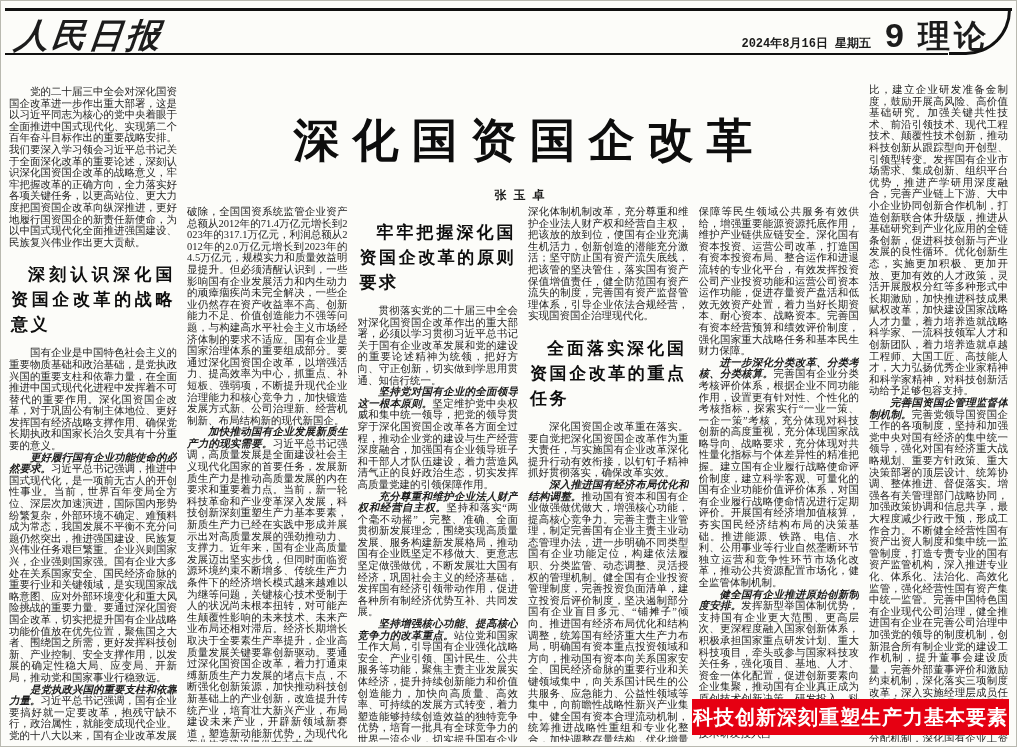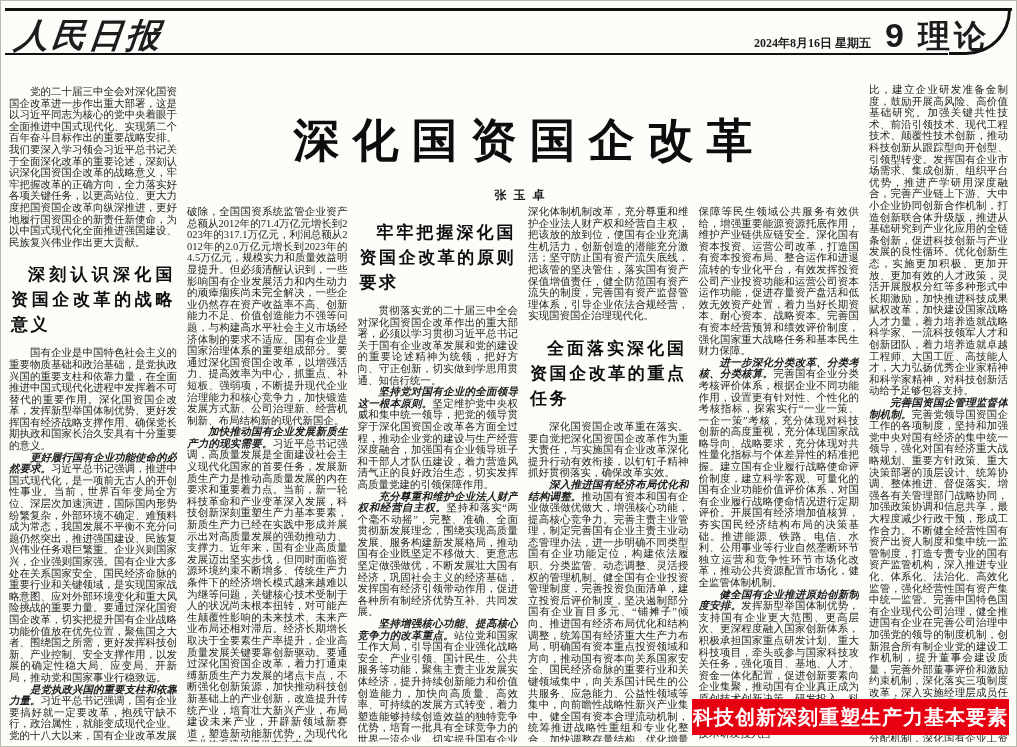--- a/index.html
+++ b/index.html
@@ -13,21 +13,21 @@
   
   .header{ position:relative; height:54px; }
   .top-rule{ position:absolute; left:4px; right:4px; top:7px; height:3px; background:#111; }
   .header-rule{ position:absolute; left:4px; right:68px; bottom:0; height:2.5px; background:#111; }
   .header-curve{ position:absolute; right:5px; top:9px; width:62px; height:45px;
     border-right:3px solid #111; border-bottom:3px solid #111; border-bottom-right-radius:46px; }
   .masthead{ position:absolute; left:14px; top:12px; font-size:34px; font-weight:900;
     font-style:italic; letter-spacing:3px; transform:skewX(-6deg);
     font-family:"Liberation Serif","DejaVu Serif",serif; }
   .header-right{ position:absolute; right:26px; top:14px; display:flex; align-items:baseline; gap:14px; }
-  .pub-date{ font-size:12px; font-weight:700; font-family:Liberation Serif, serif; padding-bottom:4px;}
+  .pub-date{ font-size:12px; font-weight:700; font-family:Liberation Mono, monospace; padding-bottom:4px;}
   .page-num{ font-size:34px; font-weight:700; font-family:"Liberation Sans","DejaVu Sans",sans-serif; }
   .section-name{ font-size:32px; font-weight:900; letter-spacing:4px;
     font-family:"Liberation Sans","DejaVu Sans",sans-serif; }
   
   .main{ position:absolute; left:0; right:0; top:54px; bottom:0; padding:27px 8px 4px; display:flex; gap:10px; }
   .col{ overflow:hidden; font-size:10.5px; line-height:11.6px; text-align:justify; word-break:break-all; }
   .col-outer{ width:168px; flex:0 0 168px; padding-top:4px; }
   .mid{ width:672px; flex:0 0 672px; display:flex; flex-direction:column; }
   .title-block{ height:124px; flex:0 0 124px; text-align:center; }
   .article-title{ margin-top:28px; font-size:46px; font-weight:900; letter-spacing:13px; white-space:nowrap;
@@ -62,21 +62,21 @@
     </div>
     <div class="header-rule"></div>
     <div class="header-curve"></div>
   </div>
 
   <div class="main">
 
     <div class="col col-outer">
       <p class="para">党的二十届三中全会对深化国资国企改革进一步作出重大部署，这是以习近平同志为核心的党中央着眼于全面推进中国式现代化、实现第二个百年奋斗目标作出的重要战略安排。我们要深入学习领会习近平总书记关于全面深化改革的重要论述，深刻认识深化国资国企改革的战略意义，牢牢把握改革的正确方向，全力落实好各项关键任务，以更高站位、更大力度把国资国企改革向纵深推进，更好地履行国资国企的新责任新使命，为以中国式现代化全面推进强国建设、民族复兴伟业作出更大贡献。</p>
       <div class="col-h">深刻认识深化国资国企改革的战略意义</div>
-      <p class="para">国有企业是中国特色社会主义的重要物质基础和政治基础，是党执政兴国的重要支柱和依靠力量，在全面推进中国式现代化进程中发挥着不可替代的重要作用。深化国资国企改革，发挥新型举国体制优势、更好发挥国有经济战略支撑作用、确保党长期执政和国家长治久安具有十分重要的意义。</p>
+      <p class="para">国有企业是中国特色社会主义的重要物质基础和政治基础，是党执政兴国的重要支柱和依靠力量，在全面推进中国式现代化进程中发挥着不可替代的重要作用。深化国资国企改革，对于巩固公有制主体地位、更好发挥国有经济战略支撑作用、确保党长期执政和国家长治久安具有十分重要的意义。</p>
       <p class="para"><span class="lead">更好履行国有企业功能使命的必然要求。</span><span>习近平总书记强调，推进中国式现代化，是一项前无古人的开创性事业。当前，世界百年变局全方位、深层次加速演进，国际国内形势纷繁复杂，外部环境不确定、难预料成为常态，我国发展不平衡不充分问题仍然突出，推进强国建设、民族复兴伟业任务艰巨繁重。企业兴则国家兴，企业强则国家强。国有企业大多处在关系国家安全、国民经济命脉的重要行业和关键领域，是实现国家战略意图、应对外部环境变化和重大风险挑战的重要力量。要通过深化国资国企改革，切实把提升国有企业战略功能价值放在优先位置，聚焦国之大者、围绕国之所需，更好发挥科技创新、产业控制、安全支撑作用，以发展的确定性稳大局、应变局、开新局，推动党和国家事业行稳致远。</span></p>
       <p class="para"><span class="lead">是党执政兴国的重要支柱和依靠力量。</span><span>习近平总书记强调，国有企业要搞好就一定要改革，抱残守缺不行，政治属性，就能变成现代企业。党的十八大以来，国有企业改革发展取得重大成就，一些深层次体制机制障碍有力</span></p>
     </div>
 
     <div class="mid">
       <div class="title-block">
         <div class="article-title">深化国资国企改革</div>
         <div class="article-author">张玉卓</div>
       </div>
       <div class="mid-cols">

